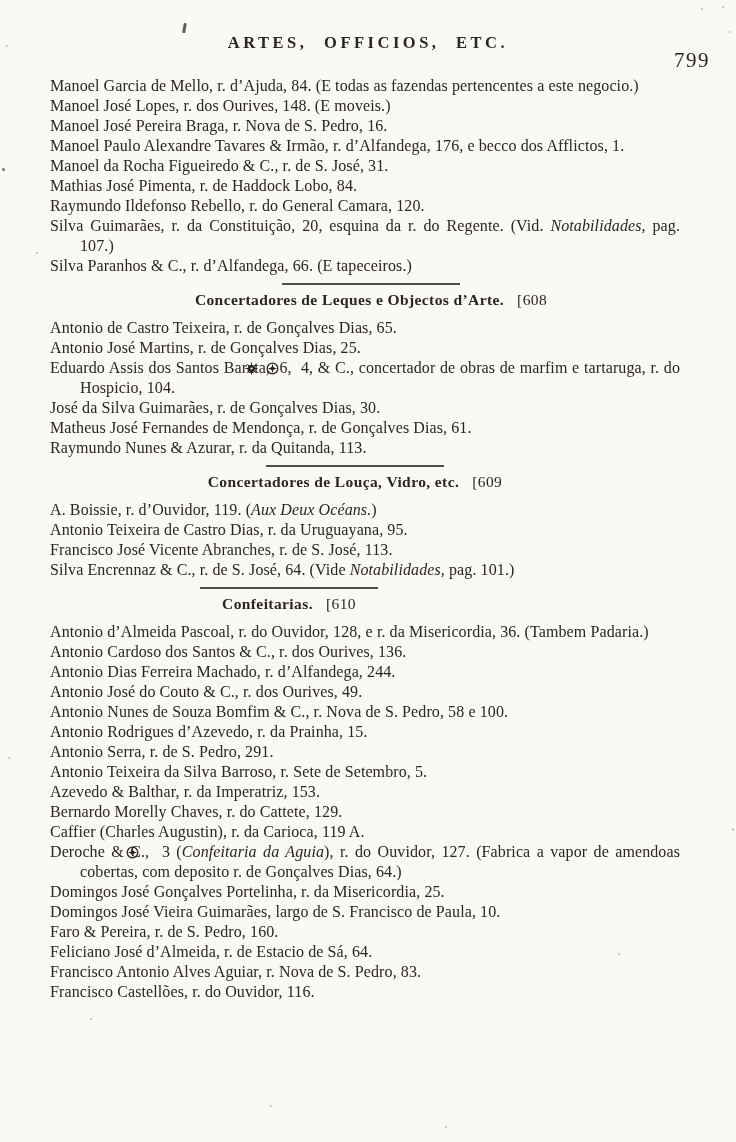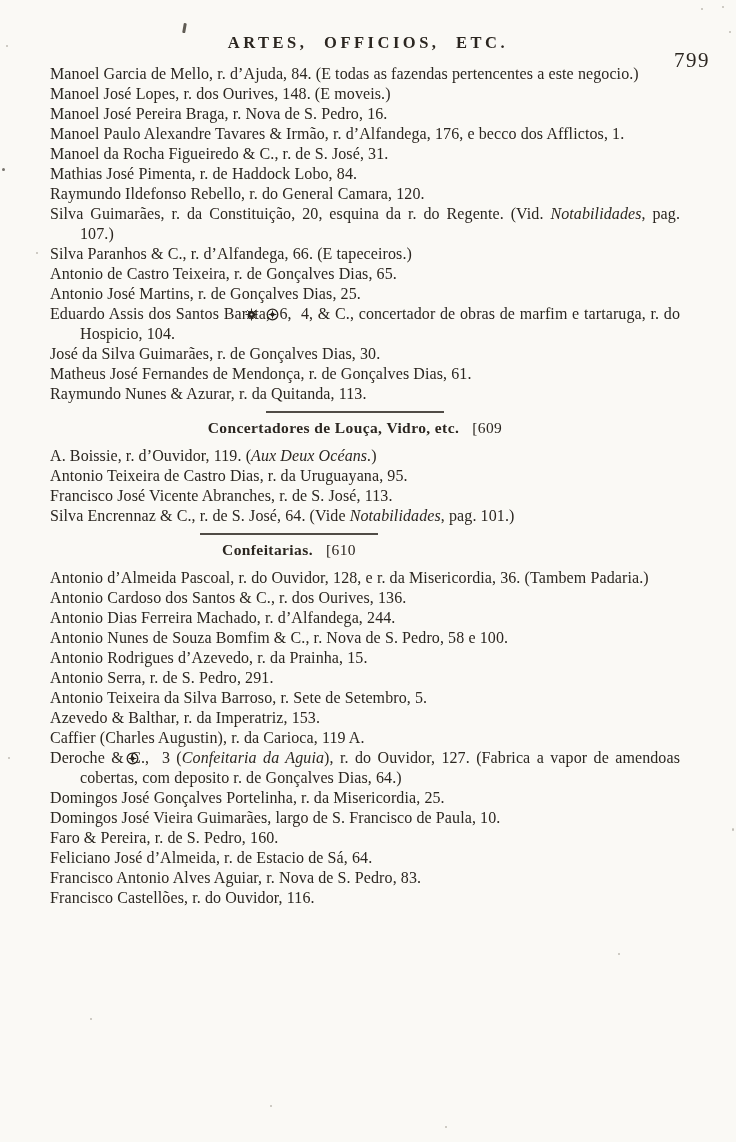--- a/index.html
+++ b/index.html
@@ -11,21 +11,21 @@
   }
   .page-header {
     position:absolute; top:33px; left:0; width:100%; text-align:center;
     font-weight:bold; font-size:16.5px; letter-spacing:3.5px; word-spacing:9px;
   }
   .page-number {
     position:absolute; top:48px; right:26px;
     font-size:21px; letter-spacing:1.5px; font-weight:normal;
   }
   .content {
-    position:absolute; top:64px; left:50px; width:630px;
+    position:absolute; top:76px; left:50px; width:630px;
     font-size:16px; line-height:20px; letter-spacing:0.1px;
   }
   .entry {
     text-align:justify; padding-left:30px; text-indent:-30px;
   }
   .entry .it { font-style:italic;margin-top:8px; }
   .entry .medal { display:inline-block; vertical-align:-2px; line-height:0; }
   .heading-block { text-align:center; margin:7px 0 8px; }
   .heading-rule {
     width:178px; height:0; border-top:2px solid var(--ink);
@@ -56,20 +56,24 @@
         <div class="entry"><span>Manoel José Lopes, r. dos Ourives, 148. (E moveis.)</span></div>
         <div class="entry"><span>Manoel José Pereira Braga, r. Nova de S. Pedro, 16.</span></div>
         <div class="entry"><span>Manoel Paulo Alexandre Tavares &amp; Irmão, r. d’Alfandega, 176, e becco dos Afflictos, 1.</span></div>
         <div class="entry"><span>Manoel da Rocha Figueiredo &amp; C., r. de S. José, 31.</span></div>
         <div class="entry"><span>Mathias José Pimenta, r. de Haddock Lobo, 84.</span></div>
         <div class="entry"><span>Raymundo Ildefonso Rebello, r. do General Camara, 120.</span></div>
         <div class="entry"><span>Silva Guimarães, r. da Constituição, 20, esquina da r. do Regente. (Vid. </span><span class="it">Notabilidades</span><span>, pag. 107.)</span></div>
         <div class="entry"><span>Silva Paranhos &amp; C., r. d’Alfandega, 66. (E tapeceiros.)</span></div>
       </section>
       <section class="sec-1">
+        <div class="heading-block">
+          <div class="heading-rule"></div>
+          <div class="heading"><span>Concertadores de Leques e Objectos d’Arte.</span><span class="ref">[608</span></div>
+        </div>
         <div class="entry"><span>Antonio de Castro Teixeira, r. de Gonçalves Dias, 65.</span></div>
         <div class="entry"><span>Antonio José Martins, r. de Gonçalves Dias, 25.</span></div>
         <div class="entry"><span>Eduardo Assis dos Santos Barata, </span><span class="medal"><svg width="13" height="13" viewBox="0 0 13 13">
               <g stroke="#2b2620" stroke-width="1">
                 <line x1="6.5" y1="0.5" x2="6.5" y2="12.5"></line>
                 <line x1="0.5" y1="6.5" x2="12.5" y2="6.5"></line>
                 <line x1="2.2" y1="2.2" x2="10.8" y2="10.8"></line>
                 <line x1="10.8" y1="2.2" x2="2.2" y2="10.8"></line>
               </g>
               <circle cx="6.5" cy="6.5" r="3.6" fill="#2b2620"></circle>
@@ -95,25 +99,27 @@
         <div class="entry"><span>Silva Encrennaz &amp; C., r. de S. José, 64. (Vide </span><span class="it">Notabilidades</span><span>, pag. 101.)</span></div>
       </section>
       <section class="sec-3">
         <div class="heading-block">
           <div class="heading-rule"></div>
           <div class="heading"><span>Confeitarias.</span><span class="ref">[610</span></div>
         </div>
         <div class="entry"><span>Antonio d’Almeida Pascoal, r. do Ouvidor, 128, e r. da Misericordia, 36. (Tambem Padaria.)</span></div>
         <div class="entry"><span>Antonio Cardoso dos Santos &amp; C., r. dos Ourives, 136.</span></div>
         <div class="entry"><span>Antonio Dias Ferreira Machado, r. d’Alfandega, 244.</span></div>
+        <div class="entry"><span>Antonio José do Couto &amp; C., r. dos Ourives, 49.</span></div>
         <div class="entry"><span>Antonio Nunes de Souza Bomfim &amp; C., r. Nova de S. Pedro, 58 e 100.</span></div>
         <div class="entry"><span>Antonio Rodrigues d’Azevedo, r. da Prainha, 15.</span></div>
         <div class="entry"><span>Antonio Serra, r. de S. Pedro, 291.</span></div>
         <div class="entry"><span>Antonio Teixeira da Silva Barroso, r. Sete de Setembro, 5.</span></div>
         <div class="entry"><span>Azevedo &amp; Balthar, r. da Imperatriz, 153.</span></div>
+        <div class="entry"><span>Bernardo Morelly Chaves, r. do Cattete, 129.</span></div>
         <div class="entry"><span>Caffier (Charles Augustin), r. da Carioca, 119 A.</span></div>
         <div class="entry"><span>Deroche &amp; C., </span><span class="medal"><svg width="13" height="13" viewBox="0 0 13 13">
               <circle cx="6.5" cy="6.5" r="5.3" fill="none" stroke="#2b2620" stroke-width="1.3"></circle>
               <line x1="6.5" y1="2.6" x2="6.5" y2="10.4" stroke="#2b2620" stroke-width="1"></line>
               <line x1="2.6" y1="6.5" x2="10.4" y2="6.5" stroke="#2b2620" stroke-width="1"></line>
               <circle cx="6.5" cy="6.5" r="2.1" fill="#2b2620"></circle>
             </svg></span><span> 3 (</span><span class="it">Confeitaria da Aguia</span><span>), r. do Ouvidor, 127. (Fabrica a vapor de amendoas cobertas, com deposito r. de Gonçalves Dias, 64.)</span></div>
         <div class="entry"><span>Domingos José Gonçalves Portelinha, r. da Misericordia, 25.</span></div>
         <div class="entry"><span>Domingos José Vieira Guimarães, largo de S. Francisco de Paula, 10.</span></div>
         <div class="entry"><span>Faro &amp; Pereira, r. de S. Pedro, 160.</span></div>

